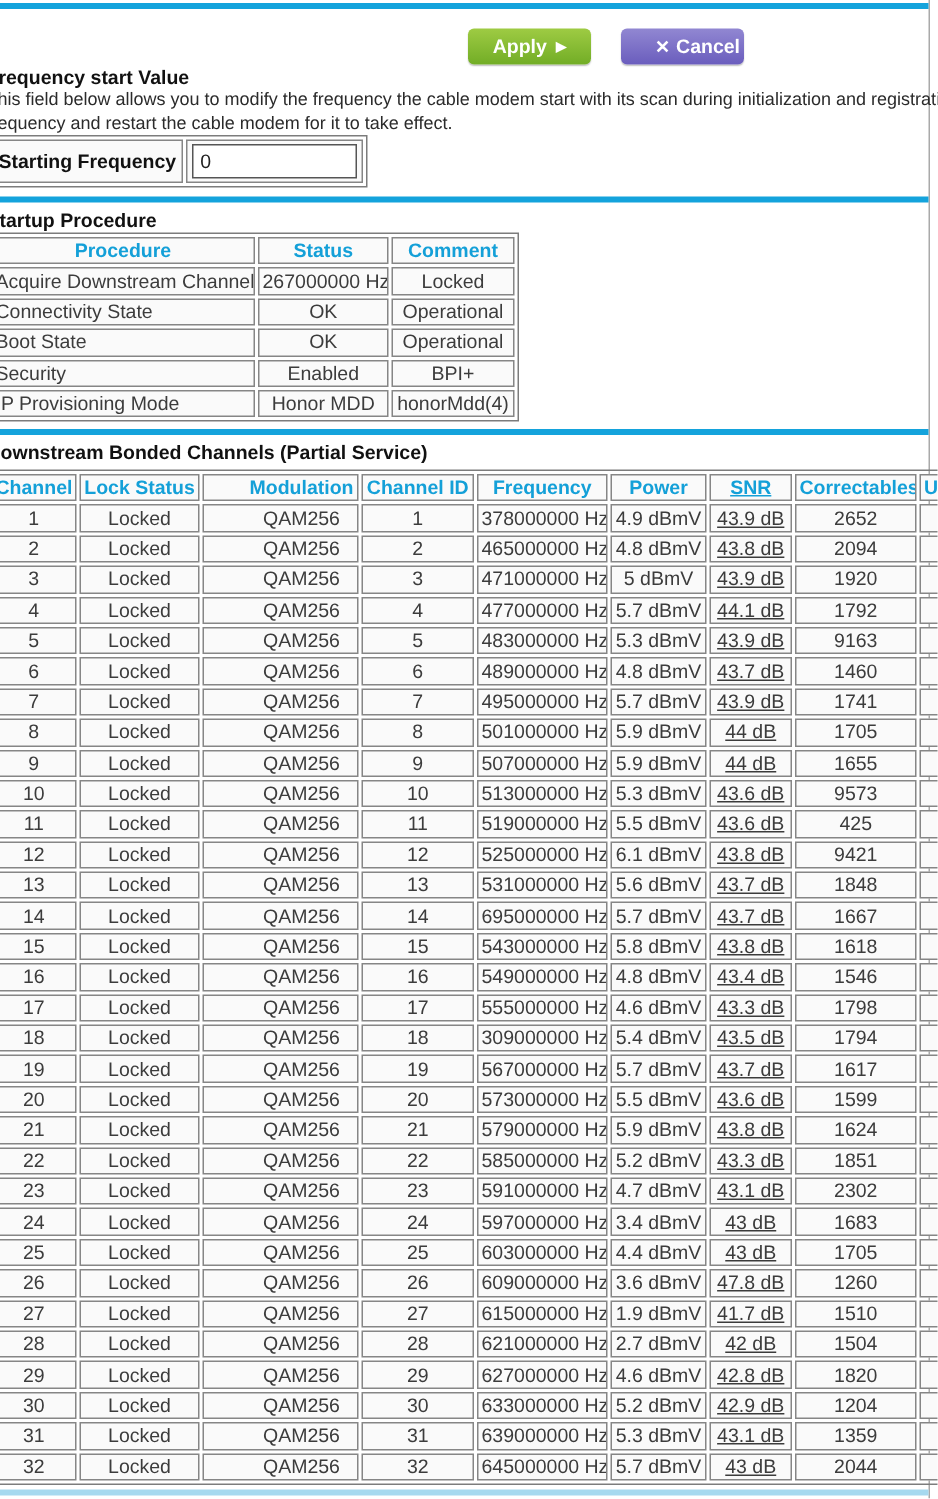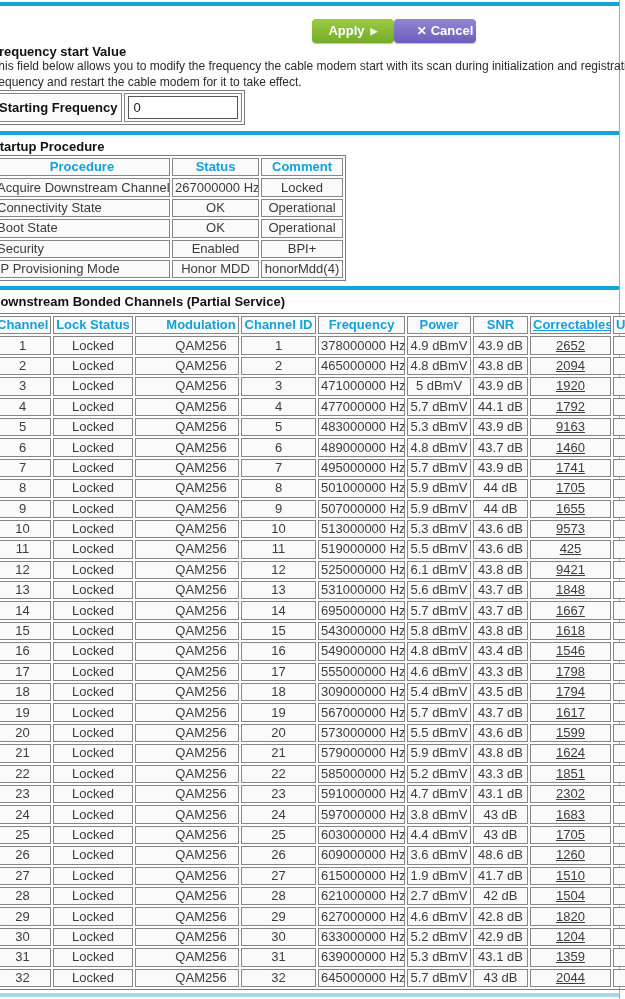--- a/index.html
+++ b/index.html
@@ -21,21 +21,21 @@
   .bluebar.b3{top:286px;}
   .bluebar.b4{top:993px;background:#a6d9ef;}
 
   .btn-row{position:absolute;top:19px;left:321px;white-space:nowrap;}
   .btn{
     display:inline-block;width:82px;height:24px;border:0;border-radius:4px;
     color:#ffffff;font-family:"Liberation Sans",sans-serif;font-weight:bold;font-size:13px;
     text-align:center;vertical-align:top;line-height:24px;padding:0;cursor:pointer;
     box-shadow:0 1px 1px rgba(0,0,0,0.25);
   }
-  .btn.apply{background:linear-gradient(#9ecb43,#72ad26);margin-right:0;}
+  .btn.apply{background:linear-gradient(#9ecb43,#72ad26);margin-right:20px;}
   .btn.cancel{background:linear-gradient(#9187d2,#6a5dbd);padding-left:20px;}
   .btn .play{font-size:9px;position:relative;top:-1px;margin-left:6px;}
   .btn .x{font-size:12px;margin-right:4px;}
 
   .sec-title{position:absolute;left:0;font-size:13px;font-weight:bold;color:#111;white-space:nowrap;}
   .t-freq{top:44px;}
   .t-startup{top:139px;}
   .t-ds{top:294px;}
 
   .desc{position:absolute;left:0;width:660px;font-size:12px;color:#2b2b2b;white-space:nowrap;overflow:hidden;}
@@ -64,22 +64,22 @@
   .startup-table th:nth-child(3),.startup-table td:nth-child(3){width:76px;}
   .startup-table td:nth-child(1){text-align:left;}
 
   .ds-table{position:absolute;top:313px;left:0;width:656px;}
   .ds-table th:nth-child(1),.ds-table td:nth-child(1){width:51px;}
   .ds-table th:nth-child(2),.ds-table td:nth-child(2){width:74px;}
   .ds-table th:nth-child(3),.ds-table td:nth-child(3){width:70px;padding-left:30px;}
   .ds-table th:nth-child(4),.ds-table td:nth-child(4){width:69px;}
   .ds-table th:nth-child(5),.ds-table td:nth-child(5){width:81px;margin-left:14px;}
   .ds-table th:nth-child(6),.ds-table td:nth-child(6){width:58px;}
-  .ds-table th:nth-child(7),.ds-table td:nth-child(7){width:49px;}
-  .ds-table th:nth-child(8),.ds-table td:nth-child(8){width:75px;text-decoration:underline;}
+  .ds-table th:nth-child(7),.ds-table td:nth-child(7){width:49px;text-decoration:underline;}
+  .ds-table th:nth-child(8),.ds-table td:nth-child(8){width:75px;}
   .ds-table th:nth-child(9),.ds-table td:nth-child(9){width:91px;}
 </style>
 </head>
 <body>
 
 <div class="pane-border"></div>
 
 <div class="pane">
 
   <div class="bluebar b1"></div>
@@ -413,21 +413,21 @@
           <td>43.1 dB</td>
           <td>2302</td>
           <td>1970</td>
         </tr>
         <tr>
           <td>24</td>
           <td>Locked</td>
           <td>QAM256</td>
           <td>24</td>
           <td>597000000 Hz</td>
-          <td>3.8 dBmV</td>
+          <td>3.4 dBmV</td>
           <td>43 dB</td>
           <td>1683</td>
           <td>1807</td>
         </tr>
         <tr>
           <td>25</td>
           <td>Locked</td>
           <td>QAM256</td>
           <td>25</td>
           <td>603000000 Hz</td>
@@ -436,21 +436,21 @@
           <td>1705</td>
           <td>1757</td>
         </tr>
         <tr>
           <td>26</td>
           <td>Locked</td>
           <td>QAM256</td>
           <td>26</td>
           <td>609000000 Hz</td>
           <td>3.6 dBmV</td>
-          <td>48.6 dB</td>
+          <td>47.8 dB</td>
           <td>1260</td>
           <td>1474</td>
         </tr>
         <tr>
           <td>27</td>
           <td>Locked</td>
           <td>QAM256</td>
           <td>27</td>
           <td>615000000 Hz</td>
           <td>1.9 dBmV</td>

